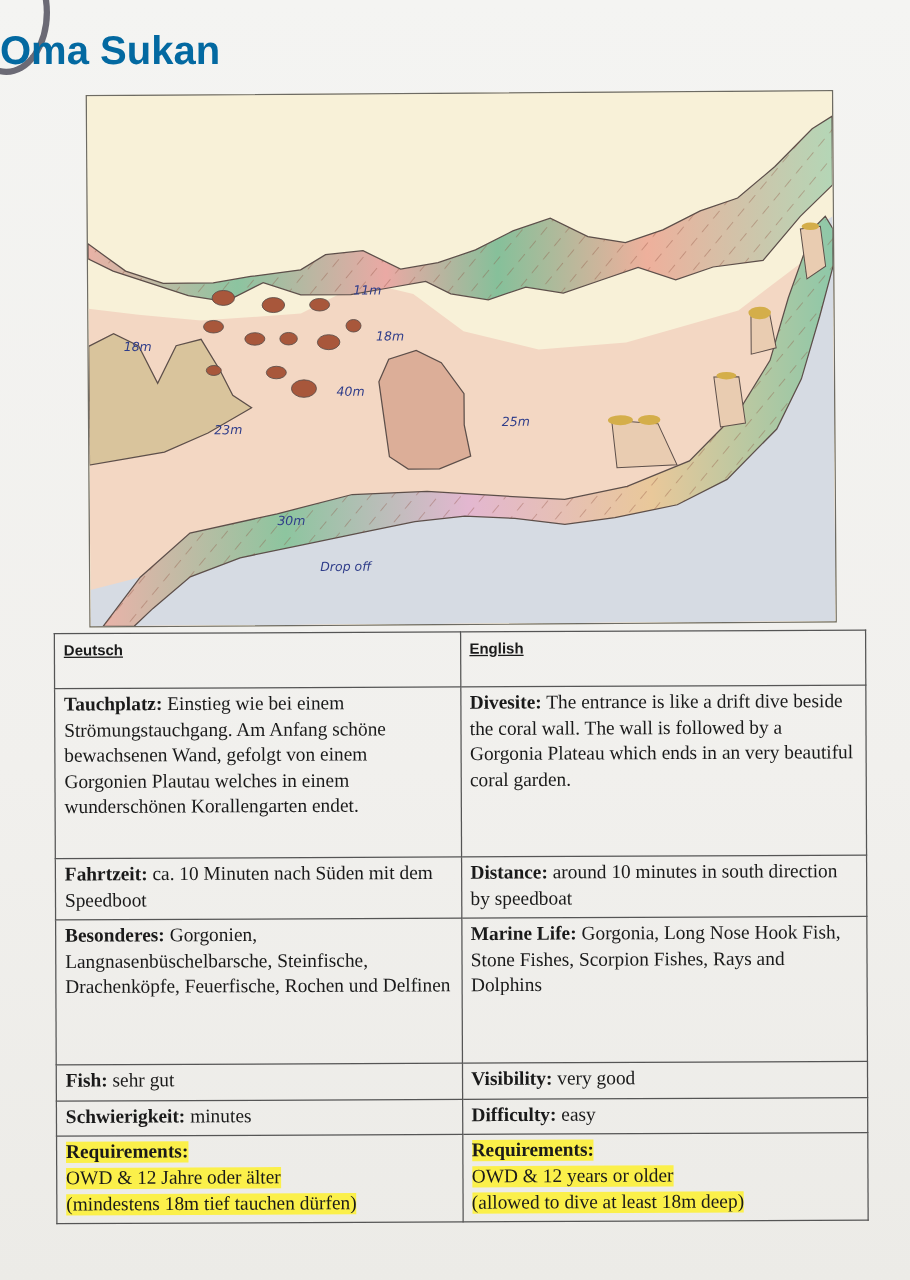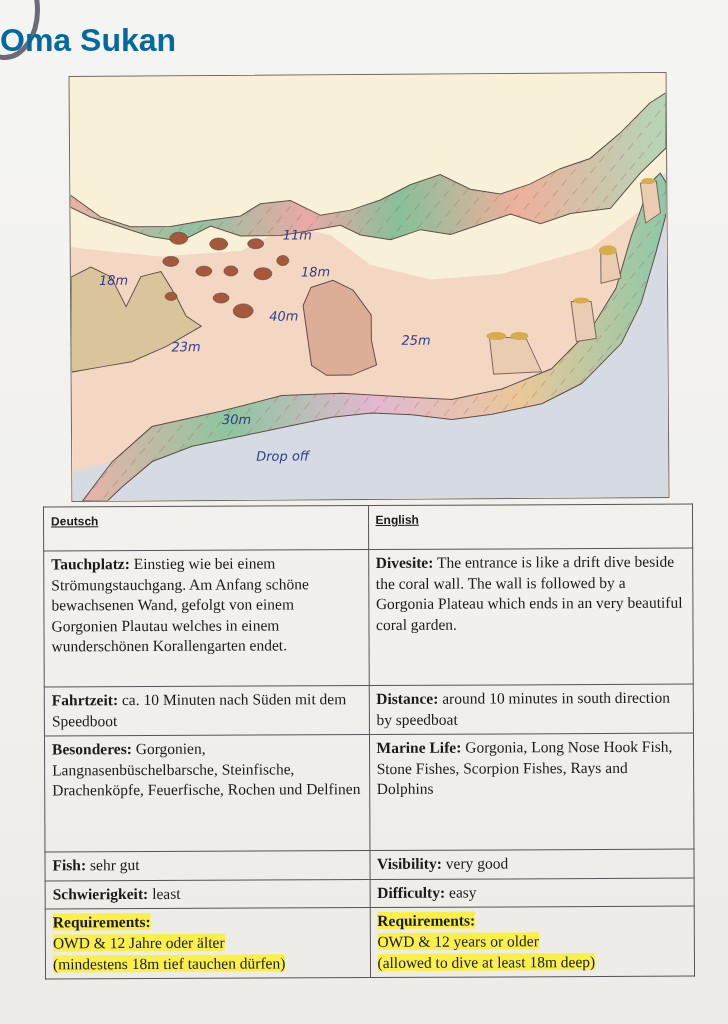--- a/index.html
+++ b/index.html
@@ -16,21 +16,21 @@
     position:absolute; left:0; width:728px; top:22px; 
     font-family:"Liberation Sans", sans-serif; font-weight:bold; font-size:32px; color:#0369a1;
   }
   .map {
     position:absolute; left:70px; top:74px; width:596px; height:424px;
     border:1px solid #6d6b63; background:#f7f0dc; overflow:hidden;
     transform: rotate(-0.4deg);
   }
   .map svg { display:block; }
   .depth-label {
-    position:absolute; font-family:"DejaVu Sans", sans-serif; font-size:13px; color:#2f3d8a; font-style:italic;
+    position:absolute; font-family:"DejaVu Sans", sans-serif; font-size:10px; color:#2f3d8a; font-style:italic;
   }
   table.info {
     position:absolute; left:44px; top:505px; width:650px;
     border-collapse:collapse; font-size:15.5px; color:#1a1a1a; line-height:1.33;
     transform: rotate(-0.25deg);
   }
   table.info td {
     border:1px solid #555; vertical-align:top; padding:3px 6px 4px 7px; width:50%;
   }
   .hdr {
@@ -139,21 +139,21 @@
   </tr>
   <tr>
     <td style="height:108px"><span class="lbl">Besonderes:</span><span> Gorgonien, Langnasenbüschelbarsche, Steinfische, Drachenköpfe, Feuerfische, Rochen und Delfinen</span></td>
     <td><span class="lbl">Marine Life:</span><span> Gorgonia, Long Nose Hook Fish, Stone Fishes, Scorpion Fishes, Rays and Dolphins</span></td>
   </tr>
   <tr>
     <td><span class="lbl">Fish:</span><span> sehr gut</span></td>
     <td><span class="lbl">Visibility:</span><span> very good</span></td>
   </tr>
   <tr>
-    <td><span class="lbl">Schwierigkeit:</span><span> least</span></td>
+    <td><span class="lbl">Schwierigkeit:</span><span> minutes</span></td>
     <td><span class="lbl">Difficulty:</span><span> easy</span></td>
   </tr>
   <tr>
     <td>
       <span class="lbl hl">Requirements:</span><br>
       <span class="hl">OWD &amp; 12 Jahre oder älter</span><br>
       <span class="hl">(mindestens 18m tief tauchen dürfen)</span>
     </td>
     <td>
       <span class="lbl hl">Requirements:</span><br>

